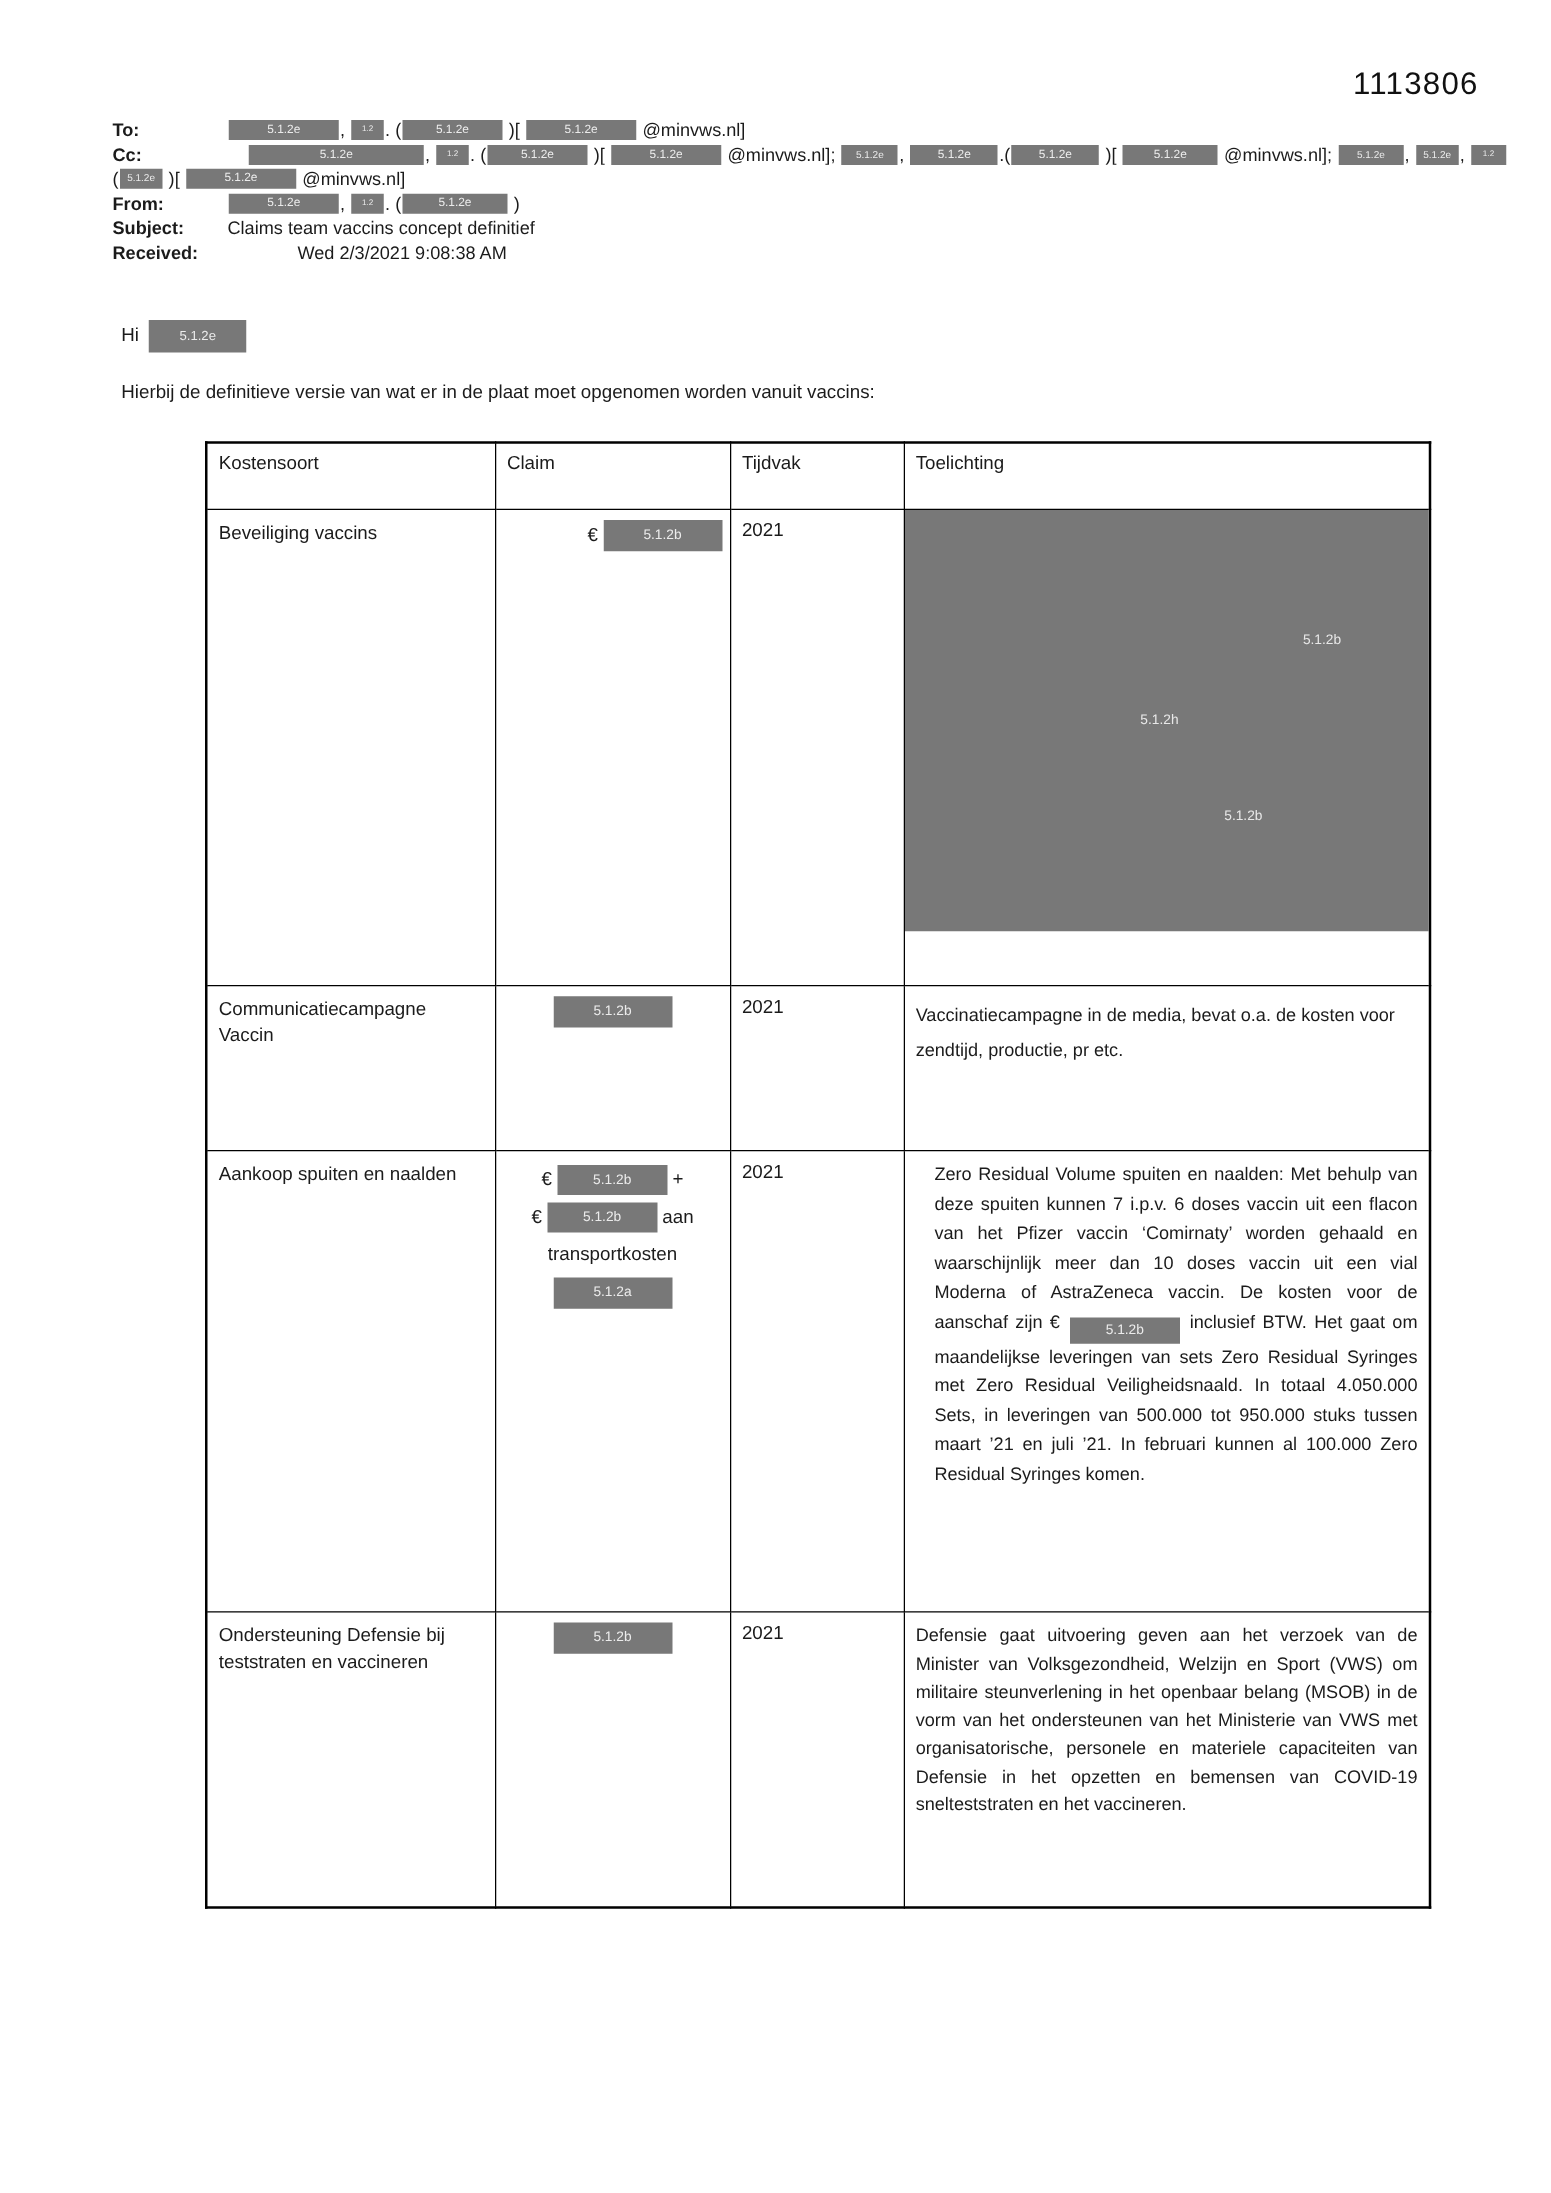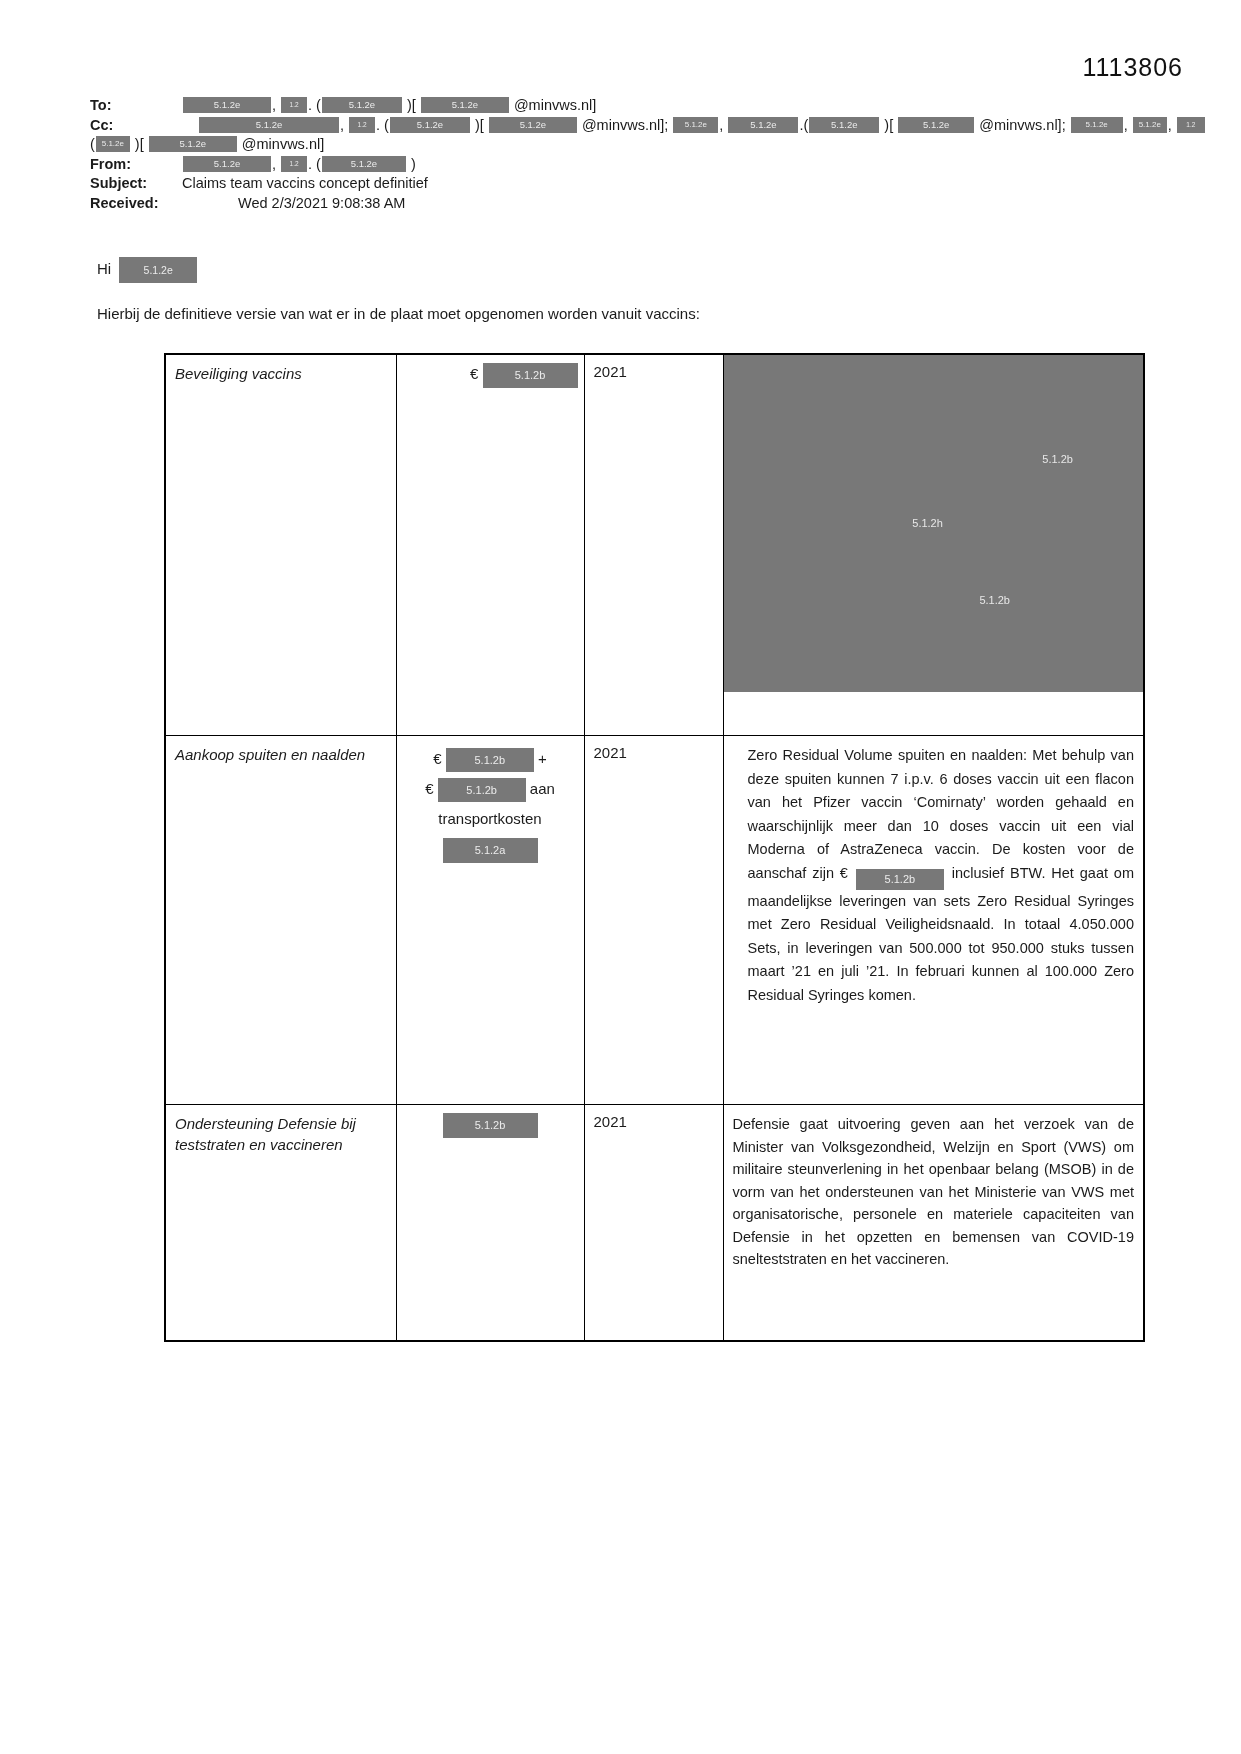--- a/index.html
+++ b/index.html
@@ -45,21 +45,21 @@
     border:2px solid #000;
   }
   table.claims th,table.claims td{
     border:1px solid #000;vertical-align:top;
   }
   th{
     height:45px;padding:7px 6px 0 9px;text-align:left;
     font-weight:normal;font-size:15px;
   }
   td{font-size:15px;}
-  .kost{padding:8px 8px 0 9px;line-height:21px;font-style:italic;}
+  .kost{padding:8px 8px 0 9px;line-height:21px;}
   .tijd{padding:8px 6px 0 9px;}
   .claim{text-align:center;padding-top:8px;}
   .claim-r1{text-align:right;padding-right:6px;}
   .chip-claim{
     display:inline-block;width:95px;height:25px;line-height:25px;
     background:#787878;color:#ececec;font-size:11px;text-align:center;
     vertical-align:middle;
   }
   .chip-claim.w88{width:88px;height:24px;line-height:24px;}
   .claim-line{line-height:30px;}
@@ -119,37 +119,51 @@
   <p class="intro">Hierbij de definitieve versie van wat er in de plaat moet opgenomen worden vanuit vaccins:</p>
 
   <table class="claims">
     <colgroup>
       <col style="width:231px">
         <col style="width:188px">
         <col style="width:139px">
         <col style="width:421px">
     </colgroup>
     <tbody>
+        <tr>
+      <th>Kostensoort</th>
+      <th>Claim</th>
+      <th>Tijdvak</th>
+      <th>Toelichting</th>
+    </tr>
 
     <tr class="row1">
       <td class="kost">Beveiliging vaccins</td>
       <td class="claim claim-r1">
         <span class="euro">€</span>
         <span class="chip-claim">5.1.2b</span>
       </td>
       <td class="tijd">2021</td>
       <td class="toel toel-block">
         <div class="redaction-block">
           <span class="blabel" style="left:76%;top:29%">5.1.2b</span>
           <span class="blabel" style="left:45%;top:48%">5.1.2h</span>
           <span class="blabel" style="left:61%;top:71%">5.1.2b</span>
         </div>
       </td>
     </tr>
 
+    <tr class="row2">
+      <td class="kost">Communicatiecampagne Vaccin</td>
+      <td class="claim">
+        <span class="chip-claim">5.1.2b</span>
+      </td>
+      <td class="tijd">2021</td>
+      <td class="toel toel-r2">Vaccinatiecampagne in de media, bevat o.a. de kosten voor zendtijd, productie, pr etc.</td>
+    </tr>
 
     <tr class="row3">
       <td class="kost">Aankoop spuiten en naalden</td>
       <td class="claim">
         <div class="claim-line">
           <span class="euro">€</span>
           <span class="chip-claim w88">5.1.2b</span>
           <span>+</span>
         </div>
         <div class="claim-line">

